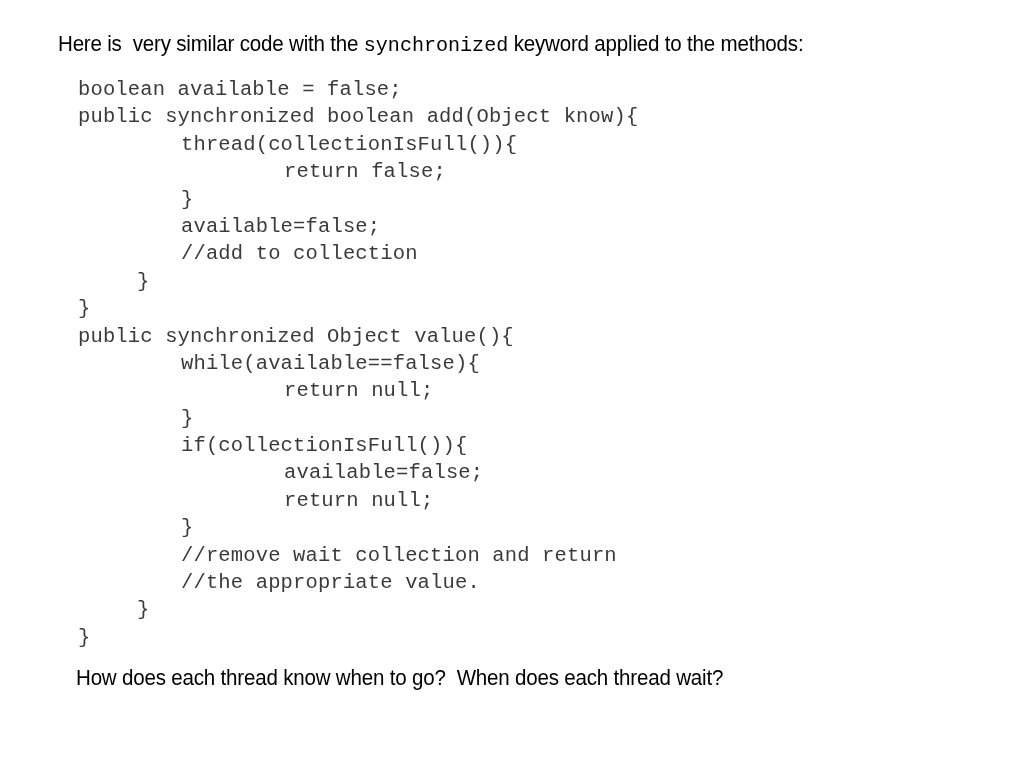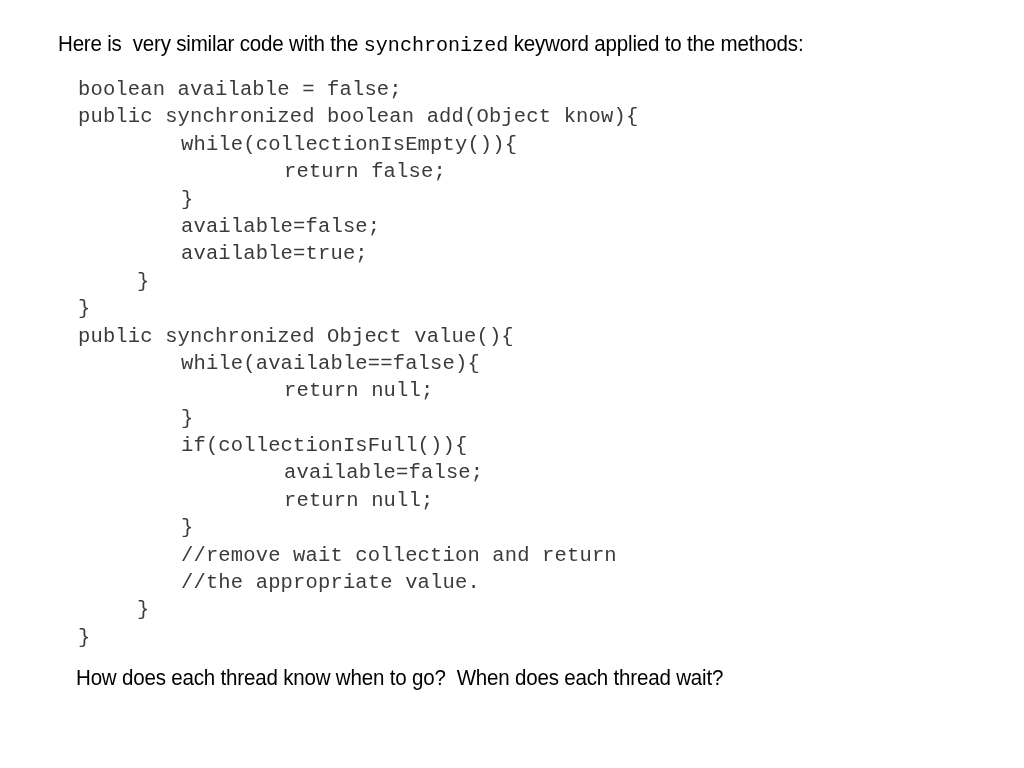--- a/index.html
+++ b/index.html
@@ -87,25 +87,25 @@
 </head>
 <body>
 
 <div class="slide">
 
   <div class="heading"><span>Here is  very similar code with the </span><span class="mono-kw">synchronized</span><span> keyword applied to the methods:</span></div>
 
   <div class="code-block">
     <div class="code-line ind-0">boolean available = false;</div>
     <div class="code-line ind-0">public synchronized boolean add(Object know){</div>
-    <div class="code-line ind-7">while(collectionIsEmpty()){</div>
+    <div class="code-line ind-7">thread(collectionIsFull()){</div>
     <div class="code-line ind-14">return false;</div>
     <div class="code-line ind-7">}</div>
     <div class="code-line ind-7">available=false;</div>
-    <div class="code-line ind-7">available=true;</div>
+    <div class="code-line ind-7">//add to collection</div>
     <div class="code-line ind-4">}</div>
     <div class="code-line ind-0">}</div>
     <div class="code-line ind-0">public synchronized Object value(){</div>
     <div class="code-line ind-7">while(available==false){</div>
     <div class="code-line ind-14">return null;</div>
     <div class="code-line ind-7">}</div>
     <div class="code-line ind-7">if(collectionIsFull()){</div>
     <div class="code-line ind-14">available=false;</div>
     <div class="code-line ind-14">return null;</div>
     <div class="code-line ind-7">}</div>

